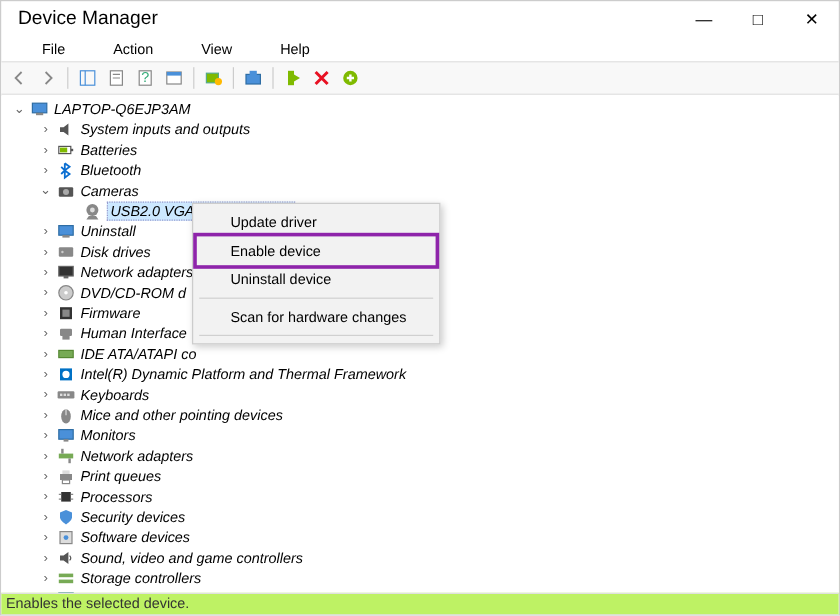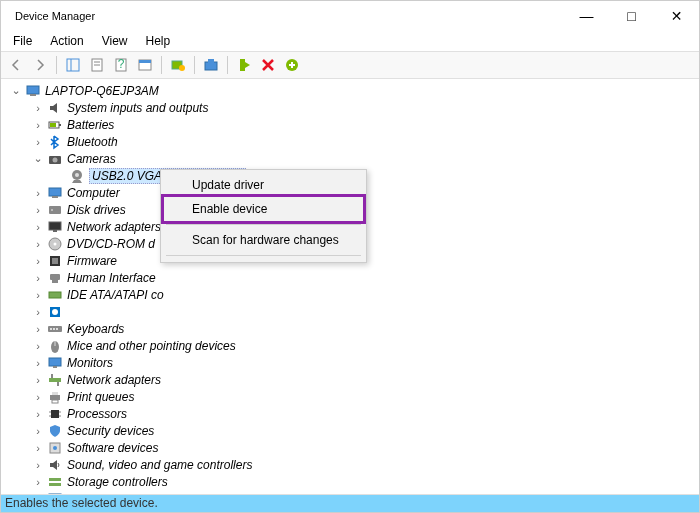--- a/index.html
+++ b/index.html
@@ -1,27 +1,27 @@
 <!DOCTYPE html>
 <html><head>
 <meta charset="utf-8">
 <style>
   * { box-sizing: border-box; margin: 0; padding: 0; font-family: "Segoe UI", Tahoma, sans-serif; font-size: 12px; }
   body { width: 700px; height: 513px; background: #fff; overflow: hidden; border: 1px solid #ccc; position: relative; }
 
   
   .titlebar { height: 30px; display: flex; align-items: center; justify-content: space-between; padding: 0 0 0 8px; }
   .titlebar-left { display: flex; align-items: center; gap: 6px; }
-  .titlebar-title { font-size: 11px; }
+  .titlebar-title { font-size: 16px; }
   .win-controls { display: flex; }
   .win-btn { width: 45px; height: 30px; display: flex; align-items: center; justify-content: center; background: transparent; border: none; font-size: 14px; font-family: "Segoe UI Symbol", sans-serif; }
 
   
   .menubar { height: 20px; display: flex; align-items: center; padding: 0 4px; gap: 2px; }
-  .menubar-item { padding: 2px 8px; cursor: default; }
+  .menubar-item { padding: 2px 8px; cursor: default; margin-left: 22px; }
 
   
   .toolbar { height: 28px; border-top: 1px solid #e0e0e0; border-bottom: 1px solid #e0e0e0; display: flex; align-items: center; padding: 0 4px; gap: 2px; background: #f8f8f8; }
   .tool-btn { width: 22px; height: 22px; display: flex; align-items: center; justify-content: center; border: 1px solid transparent; background: transparent; }
   .tool-sep { width: 1px; height: 18px; background: #ccc; margin: 0 3px; }
   .tool-btn svg { width: 16px; height: 16px; }
 
   
   .tree-area { position: absolute; top: 79px; bottom: 18px; left: 0; right: 0; overflow: hidden; background: #fff; padding: 2px 0; }
   .tree-row { display: flex; align-items: center; height: 17px; padding-left: 4px; white-space: nowrap; cursor: default; }
@@ -32,21 +32,21 @@
   .selected .node-label { background: #cce8ff; border: 1px dotted #99c; padding: 0 2px; }
 
   
   .context-menu { position: absolute; background: #f2f2f2; border: 1px solid #ccc; box-shadow: 2px 2px 6px rgba(0,0,0,0.2); padding: 3px; min-width: 190px; }
   .ctx-item { padding: 5px 24px 5px 28px; cursor: default; font-size: 12px; }
   .ctx-sep { height: 1px; background: #d0d0d0; margin: 3px 2px; }
   .ctx-item.bold { font-weight: bold; }
   .highlight-box { border: 3px solid #8e24aa; margin: -3px; }
 
   
-  .statusbar { position: absolute; bottom: 0; left: 0; right: 0; height: 18px; border-top: 1px solid #e0e0e0; background: #7dd3fc; padding: 1px 4px; font-size: 11px; color: #333; }
+  .statusbar { position: absolute; bottom: 0; left: 0; right: 0; height: 18px; border-top: 1px solid #e0e0e0; background: #bef264; padding: 1px 4px; font-size: 11px; color: #333; }
 
   .indent-1 { padding-left: 8px; }
   .indent-2 { padding-left: 30px; }
   .indent-3 { padding-left: 52px; }
 </style>
 </head>
 <body>
 
 <div class="titlebar">
   <div class="titlebar-left">
@@ -208,21 +208,21 @@
         <span class="node-label">USB2.0 VGA UVC WebCam</span>
       </div>
       <div class="tree-row indent-2">
         <span class="expander">›</span>
         <span class="node-icon">
           <svg viewBox="0 0 16 16">
             <rect x="2" y="3" width="12" height="8" fill="#4a90d9" stroke="#2e6da4"></rect>
             <rect x="5" y="11" width="6" height="2" fill="#888"></rect>
           </svg>
         </span>
-        <span class="node-label">Computer</span>
+        <span class="node-label">Uninstall</span>
       </div>
       <div class="tree-row indent-2">
         <span class="expander">›</span>
         <span class="node-icon">
           <svg viewBox="0 0 16 16">
             <rect x="2" y="4" width="12" height="8" rx="1" fill="#888"></rect>
             <circle cx="5" cy="8" r="1" fill="#ccc"></circle>
           </svg>
         </span>
         <span class="node-label">Disk drives</span>
@@ -277,20 +277,21 @@
         <span class="node-label">IDE ATA/ATAPI co</span>
       </div>
       <div class="tree-row indent-2">
         <span class="expander">›</span>
         <span class="node-icon">
           <svg viewBox="0 0 16 16">
             <rect x="3" y="3" width="10" height="10" fill="#0071c5"></rect>
             <circle cx="8" cy="8" r="3" fill="#fff"></circle>
           </svg>
         </span>
+        <span class="node-label">Intel(R) Dynamic Platform and Thermal Framework</span>
       </div>
       <div class="tree-row indent-2">
         <span class="expander">›</span>
         <span class="node-icon">
           <svg viewBox="0 0 16 16">
             <rect x="1" y="5" width="14" height="6" rx="1" fill="#888"></rect>
             <rect x="3" y="7" width="2" height="2" fill="#ddd"></rect>
             <rect x="6" y="7" width="2" height="2" fill="#ddd"></rect>
             <rect x="9" y="7" width="2" height="2" fill="#ddd"></rect>
           </svg>
@@ -401,20 +402,21 @@
         <span class="node-label">System devices</span>
       </div>
     </div>
 </div>
 
 <div class="context-menu" style="left:159px; top:168px;">
   <div class="ctx-item">Update driver</div>
   <div class="highlight-box">
     <div class="ctx-item">Enable device</div>
   </div>
+  <div class="ctx-item">Uninstall device</div>
   <div class="ctx-sep"></div>
   <div class="ctx-item">Scan for hardware changes</div>
   <div class="ctx-sep"></div>
 </div>
 
 <div class="statusbar">
   <span>Enables the selected device.</span>
 </div>
 
 </body></html>

